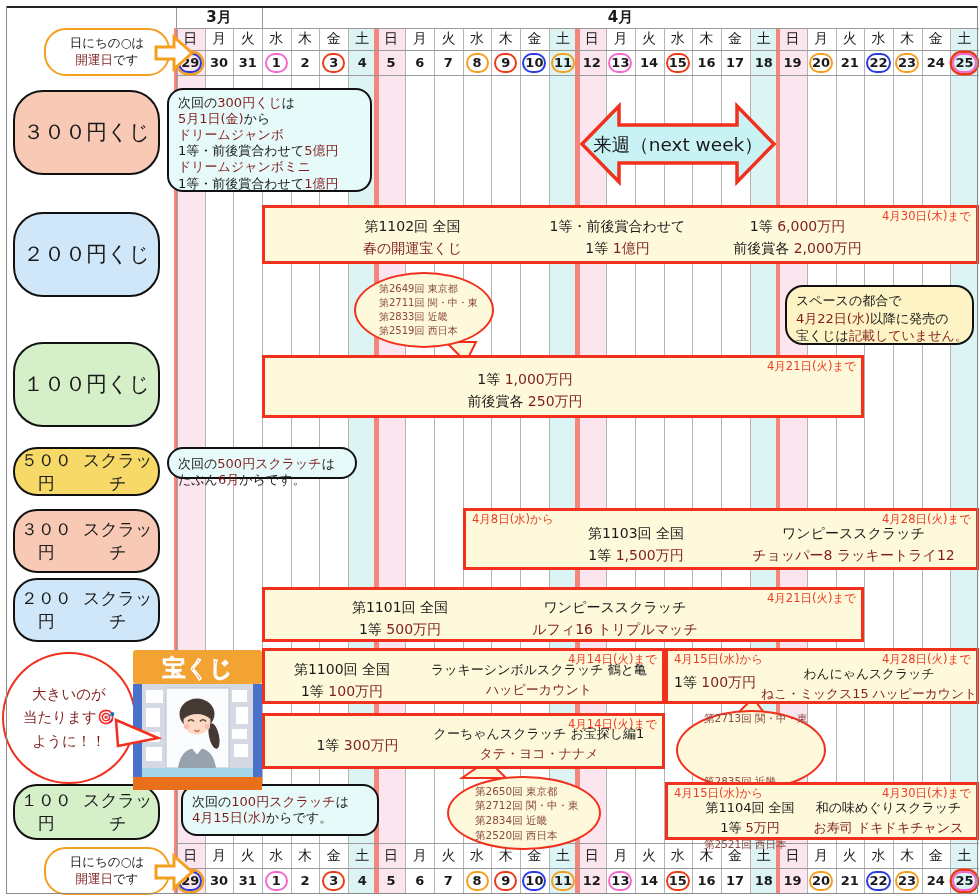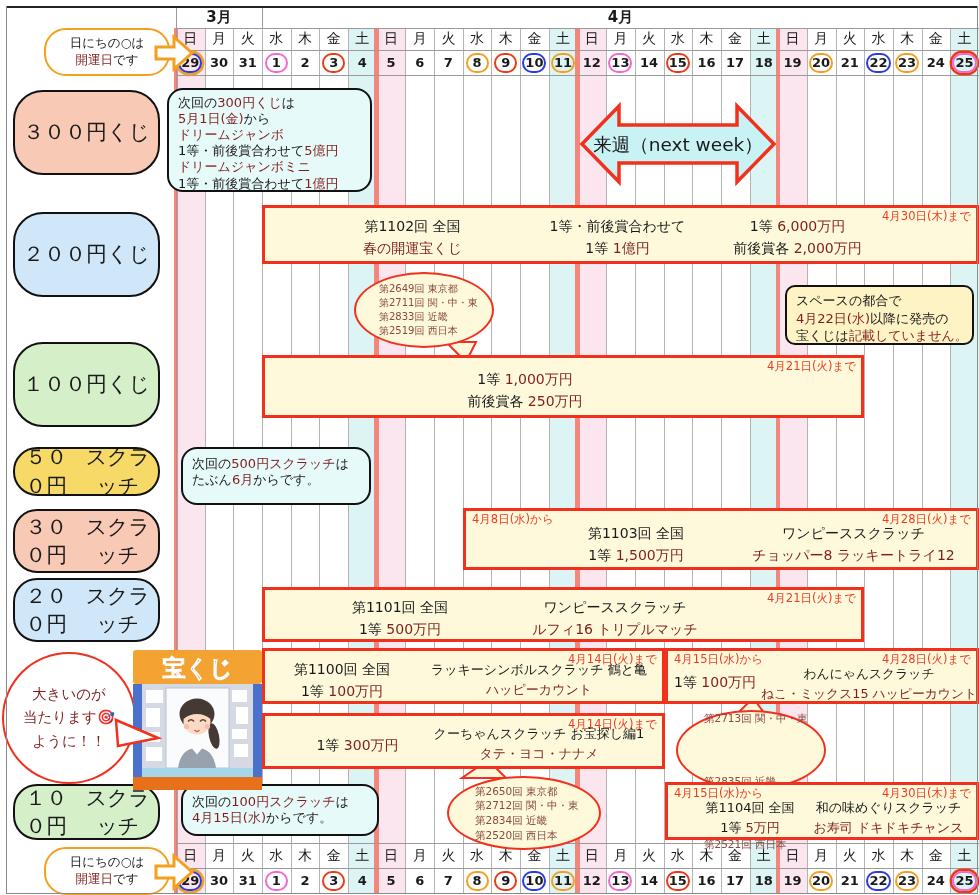--- a/index.html
+++ b/index.html
@@ -37,26 +37,26 @@
   .c-red{border:2.4px solid #ea3b16;}
   .c-blue{border:2.4px solid #2b3bdd;}
   .c-pink{border:2.4px solid #f169cf;}
   .c-dbl-orange-blue{border:2.4px solid #2b3bdd;box-shadow:0 0 0 2.4px #f59f1e;}
   .c-dbl-red-pink{border:2.4px solid #f169cf;box-shadow:0 0 0 2.4px #ea3b16;}
   
   .rlabel{position:absolute;left:13px;width:147px;border:2.2px solid #111;display:flex;
           align-items:center;justify-content:center;z-index:5;box-sizing:border-box;text-align:center;}
   .rlabel .l1,.rlabel .l2{line-height:1.35;}
   .kuji{border-radius:30px;font-size:21px;}
-  .scr{border-radius:24px;font-size:21px;}
+  .scr{border-radius:24px;font-size:17px;}
   
   .note{position:absolute;background:#e7fafa;border:2.2px solid #111;border-radius:16px;z-index:6;
         font-size:13px;line-height:1.24;padding:5px 9px;box-sizing:border-box;}
   .note .tl{white-space:nowrap;}
-  #noteSpace{background:#fdf3c5;border-radius:10px;font-size:13px;line-height:1.35;}
+  #noteSpace{background:#fdf3c5;border-radius:18px;font-size:13px;line-height:1.35;}
   
   .bar{position:absolute;background:#fdf9da;border:3px solid #f1301d;box-sizing:border-box;z-index:5;}
   .bar .until{position:absolute;top:1px;right:5px;font-size:11.5px;color:#ee3b24;}
   .bar .from{position:absolute;top:1px;left:6px;font-size:11.5px;color:#ee3b24;}
   .bcol{position:absolute;font-size:14px;line-height:1.55;text-align:center;white-space:nowrap;}
   .f13{font-size:13px;}
   .f128{font-size:12.8px;}
   
   .rell{position:absolute;background:#fdf9da;border:2.6px solid #f1301d;border-radius:50%;z-index:6;
         display:flex;flex-direction:column;justify-content:center;box-sizing:border-box;
@@ -422,21 +422,21 @@
   </div>
 
   <div class="note" id="note300" style="left:167px;top:88px;width:205px;height:104px;">
       <div class="tl"><span>次回の</span><span class="rd">300円くじ</span><span>は</span></div>
       <div class="tl"><span class="rd">5月1日(金)</span><span>から</span></div>
       <div class="tl"><span class="rd">ドリームジャンボ</span></div>
       <div class="tl"><span>1等・前後賞合わせて</span><span class="rd">5億円</span></div>
       <div class="tl"><span class="rd">ドリームジャンボミニ</span></div>
       <div class="tl"><span>1等・前後賞合わせて</span><span class="rd">1億円</span></div>
     </div>
-  <div class="note" id="note500" style="left:181px;top:447px;width:190px;height:58px;padding-top:7px;">
+  <div class="note" id="note500" style="left:167px;top:447px;width:190px;height:32px;padding-top:7px;">
       <div class="tl"><span>次回の</span><span class="rd">500円スクラッチ</span><span>は</span></div>
       <div class="tl"><span>たぶん</span><span class="rd">6月</span><span>からです。</span></div>
     </div>
   <div class="note" id="note100" style="left:181px;top:784px;width:198px;height:52px;padding-top:8px;">
       <div class="tl"><span>次回の</span><span class="rd">100円スクラッチ</span><span>は</span></div>
       <div class="tl"><span class="rd">4月15日(水)</span><span>からです。</span></div>
     </div>
   <div class="note" id="noteSpace" style="left:785px;top:285px;width:189px;height:60px;">
       <div class="tl"><span>スペースの都合で</span></div>
       <div class="tl"><span class="rd">4月22日(水)</span><span>以降に発売の</span></div>

